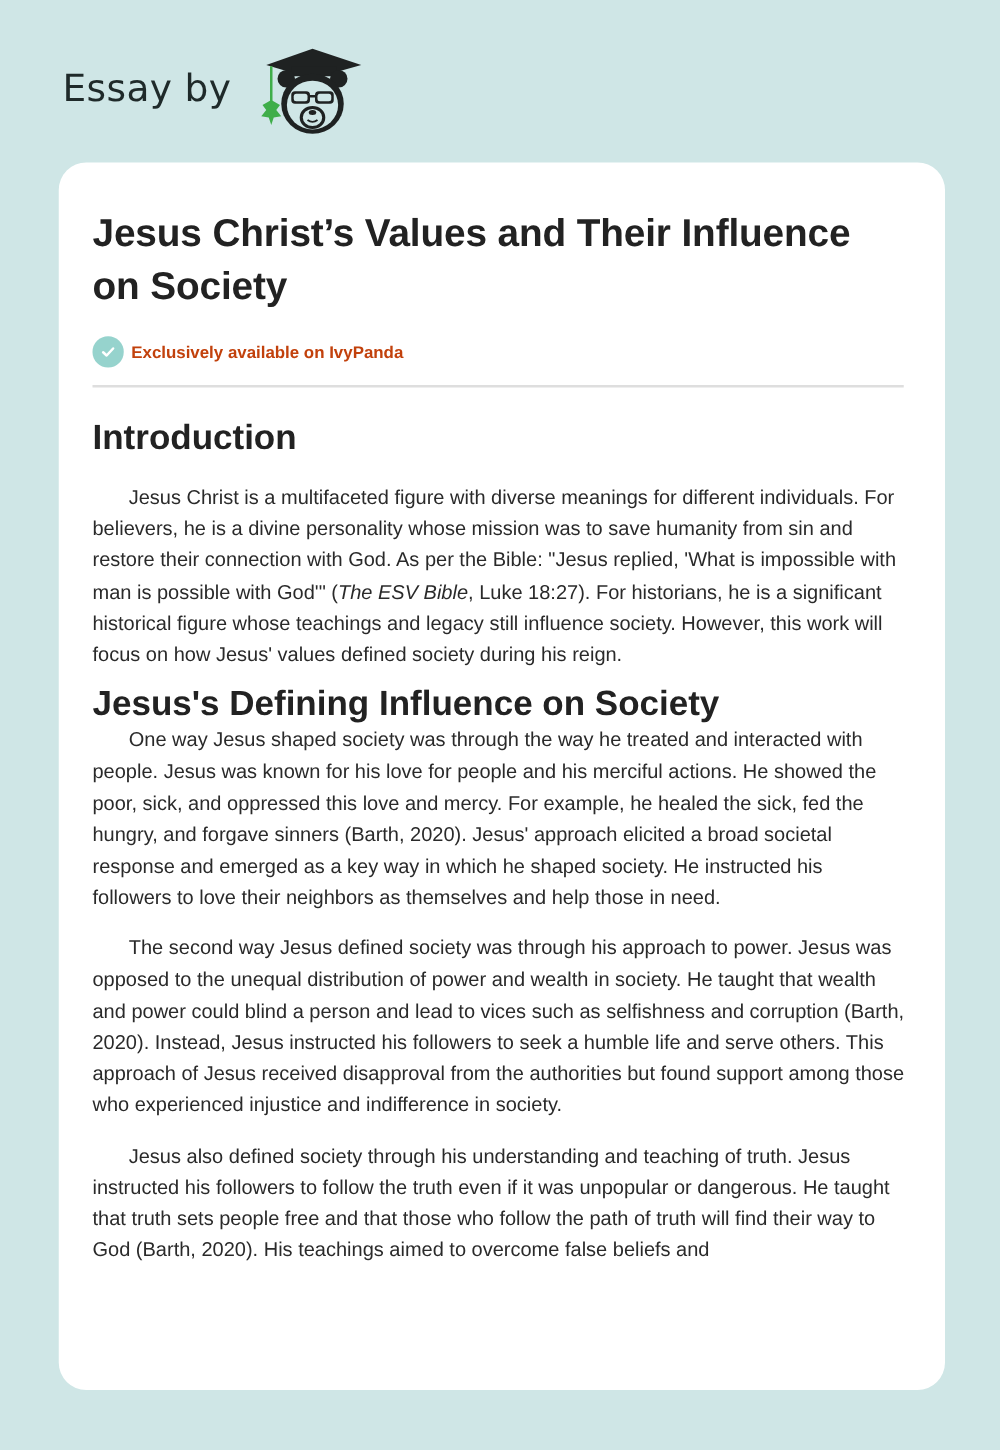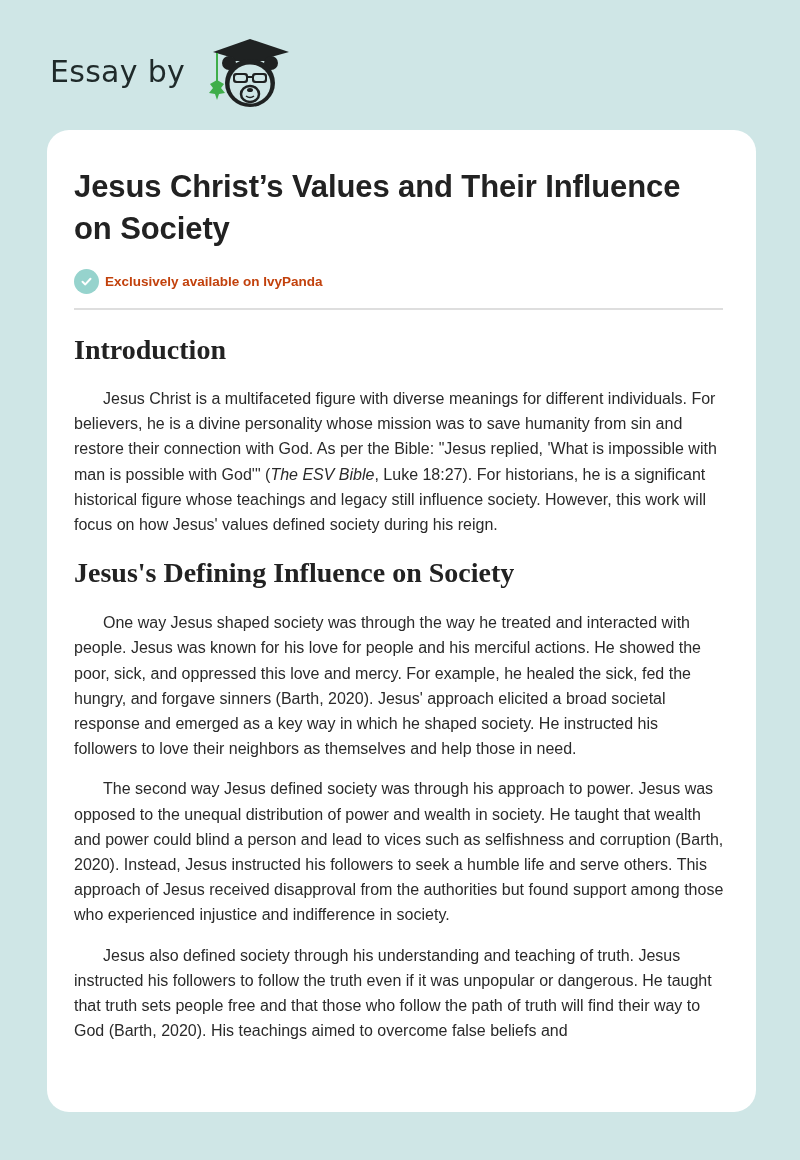--- a/index.html
+++ b/index.html
@@ -109,40 +109,38 @@
       background: #dedede;
       margin-top: 14px;
       width: 649px;
     }
     h2 {
       font-size: 28px;
       font-weight: bold;
       color: #222222;
       margin: 0;
       line-height: 34px;
-      font-family: Liberation Serif, serif;
     }
     .h-intro {
       margin-top: 23px;
     }
     .h-influence {
-      margin-top: 19px;
+      margin-top: 9px;
     }
     p {
       margin: 0;
       font-size: 16px;
       line-height: 25.2px;
       color: #2a2a2a;
       text-indent: 29px;
     }
     .p-first {
       margin-top: 19px;
     }
     .p-first-2 {
-      margin-top: 20px;
     }
     .p-next {
       margin-top: 15px;
     }
     em { font-style: italic; }
   </style>
 </head>
 <body>
 
 <div class="header">

